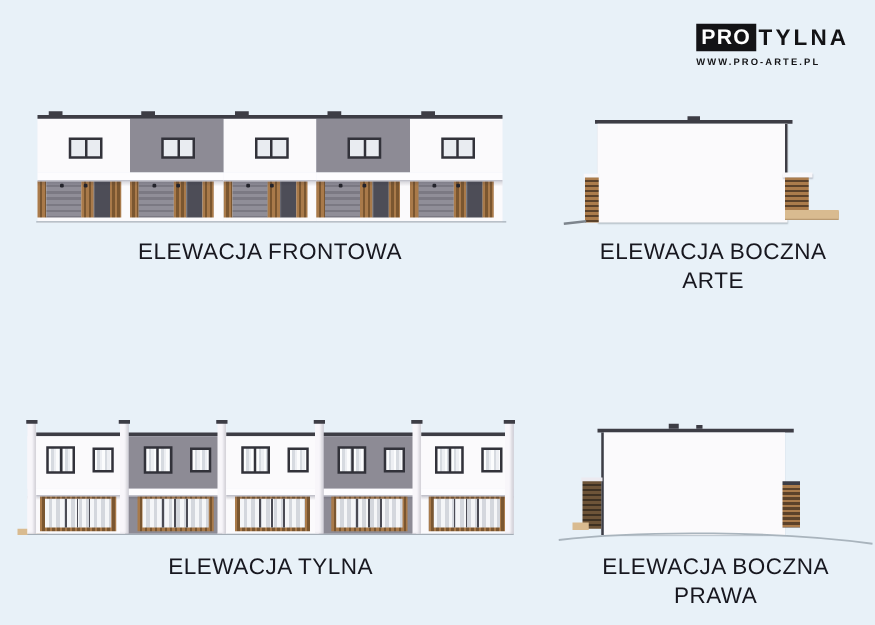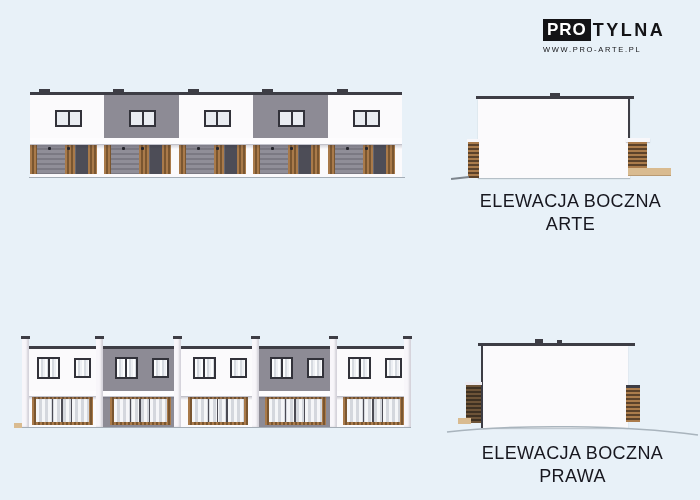--- a/index.html
+++ b/index.html
@@ -1,27 +1,27 @@
 <!DOCTYPE html>
 <html style="--background: #e8f1f8; --facade-white: #fbfafc; --facade-gray: #8d8b95; --roof-dark: #3d3d45; --wood: #a97a4a; --wood-dark: #7a5630; --door-dark: #4d4d57; --beige: #d9bb90; --pane-light: #e9ecf1; --label-text: #17171f; --logo-black: #131316;"><head>
 <meta charset="utf-8">
 <style>
   html,body{margin:0;padding:0}
   .page{position:relative;width:700px;height:500px;overflow:hidden;
         background:var(--background,#e8f1f8);
         font-family:"Liberation Sans",sans-serif}
 
   
-  .logo{position:absolute;left:543px;top:19px;width:116px}
+  .logo{position:absolute;left:557px;top:19px;width:116px}
   .logo-row{display:flex;align-items:stretch;height:22px}
   .logo-pro{background:var(--logo-black,#131316);color:#fff;font-weight:bold;
             font-size:17px;line-height:22px;padding:0 4px;letter-spacing:1px}
   .logo-arte{color:var(--logo-black,#131316);font-weight:bold;font-size:18px;
              line-height:22px;letter-spacing:2.5px;margin-left:2px}
-  .logo-url{margin-top:4px;font-size:7.5px;font-weight:normal;letter-spacing:1.7px;
+  .logo-url{margin-top:4px;font-size:7.5px;font-weight:bold;letter-spacing:1.7px;
             color:var(--logo-black,#131316);white-space:nowrap}
 
   
   .caption{position:absolute;color:var(--label-text,#17171f);font-size:18px;
            letter-spacing:.4px;text-align:center;line-height:23px}
   .cap-front{left:30px;top:190px;width:372px}
   .cap-left{left:448px;top:190px;width:245px}
   .cap-rear{left:22px;top:442px;width:389px}
   .cap-right{left:445px;top:442px;width:255px}
 
@@ -232,20 +232,21 @@
           <div class="wd w1"></div>
           <div class="garage"></div>
           <div class="wd w2"></div>
           <div class="door"></div>
           <div class="wd w3"></div>
           <div class="lamp p1"></div>
           <div class="lamp p2"></div>
         </div>
       </div>
     </div>
+  <div class="caption cap-front">ELEWACJA FRONTOWA</div>
 
   <div class="sideL">
     <div class="abs roofbar sl-roof"></div>
     <div class="abs roofbar sl-ch"></div>
     <div class="abs wallw sl-wall"></div>
     <div class="abs roofbar sl-vline"></div>
     <div class="abs sl-capR"></div>
     <div class="abs slat-light sl-woodR"></div>
     <div class="abs beige sl-beige"></div>
     <div class="abs sl-capL"></div>
@@ -345,20 +346,21 @@
           </div>
         </div>
       </div>
       <div class="pilaster" style="left: 0px;"></div>
       <div class="pilaster" style="left: 74.3px;"></div>
       <div class="pilaster" style="left: 152.1px;"></div>
       <div class="pilaster" style="left: 229.9px;"></div>
       <div class="pilaster" style="left: 307.7px;"></div>
       <div class="pilaster" style="left: 382px;"></div>
     </div>
+  <div class="caption cap-rear">ELEWACJA TYLNA</div>
 
   <div class="sideR">
     <div class="abs roofbar sr-roof"></div>
     <div class="abs roofbar sr-ch1"></div>
     <div class="abs roofbar sr-ch2"></div>
     <div class="abs wallw sr-wall"></div>
     <div class="abs roofbar sr-vline"></div>
     <div class="abs sr-capL"></div>
     <div class="abs slat-dark sr-woodL"></div>
     <div class="abs beige sr-beigeL"></div>

